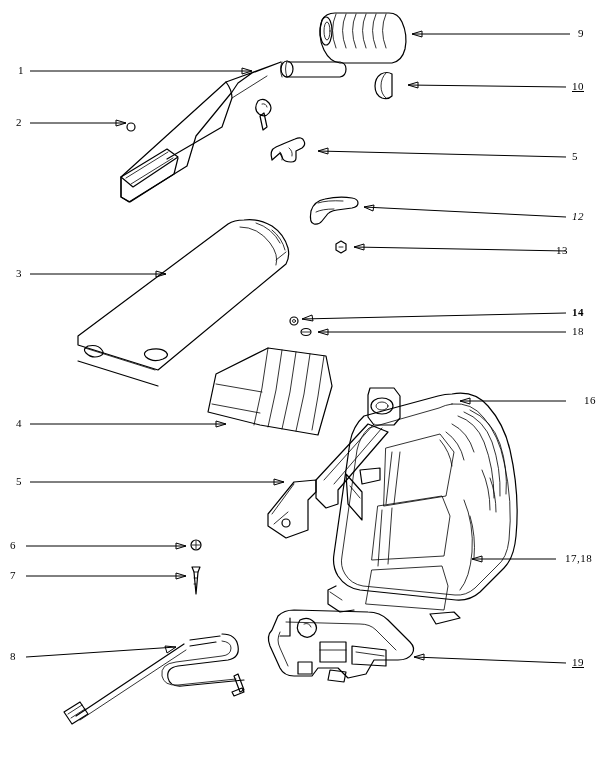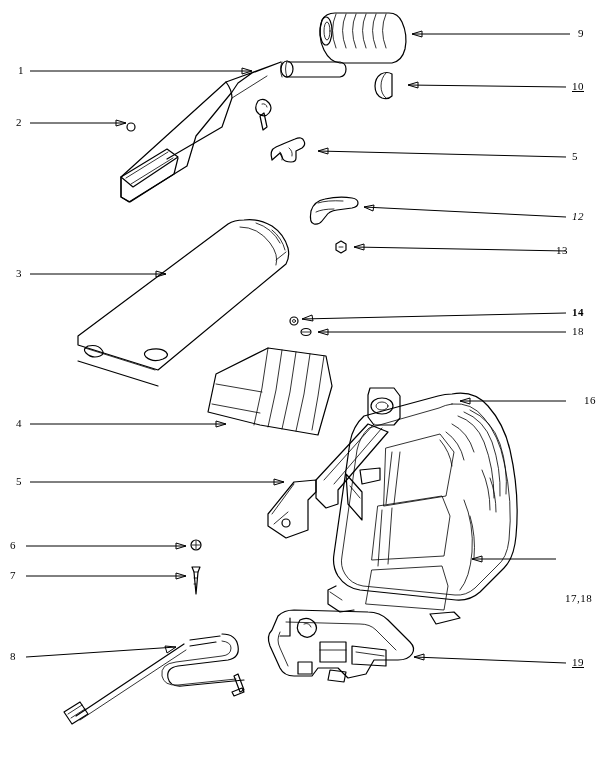--- a/index.html
+++ b/index.html
@@ -304,16 +304,16 @@
   <span class="callout-label" style="left:10px;  top:569px;">7</span>
   <span class="callout-label" style="left:10px;  top:650px;">8</span>
   <span class="callout-label" style="left:578px; top:27px;">9</span>
   <span class="callout-label" style="left:572px; top:80px;text-decoration:underline;">10</span>
   <span class="callout-label" style="left:572px; top:150px;">5</span>
   <span class="callout-label" style="left:572px; top:210px;font-style:italic;">12</span>
   <span class="callout-label" style="left:556px; top:244px;">13</span>
   <span class="callout-label" style="left:572px; top:306px;font-weight:bold;">14</span>
   <span class="callout-label" style="left:572px; top:325px;">18</span>
   <span class="callout-label" style="left:572px; top:394px;margin-left:12px;">16</span>
-  <span class="callout-label" style="left:565px; top:552px;margin-top:40px;">17,18</span>
+  <span class="callout-label" style="left:565px; top:552px;">17,18</span>
   <span class="callout-label" style="left:572px; top:656px;text-decoration:underline;">19</span>
 
 </div>
 
 </body></html>

